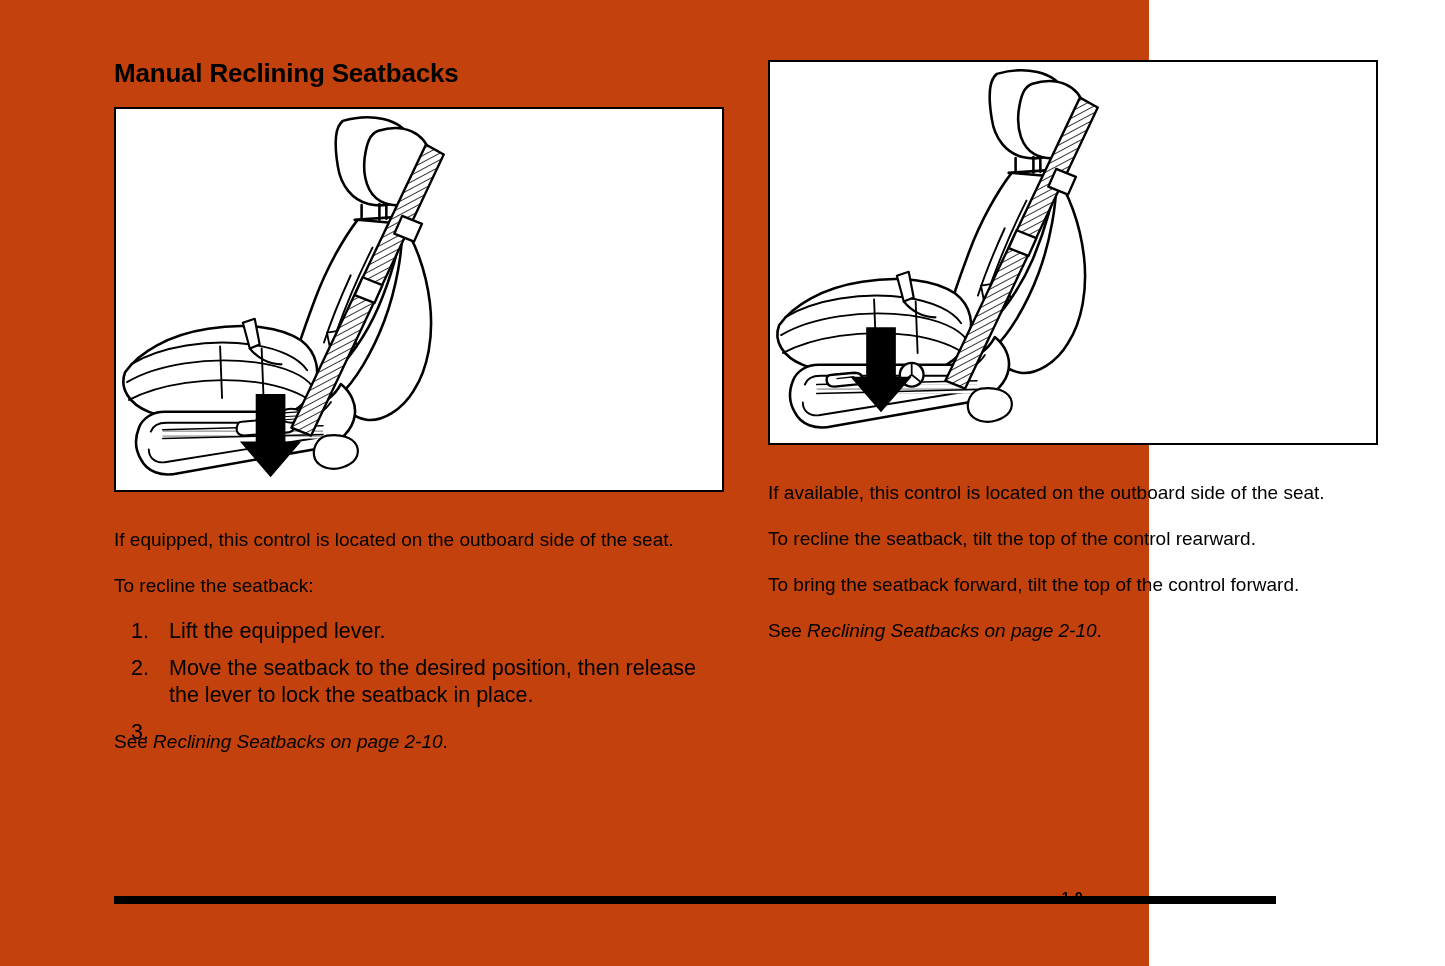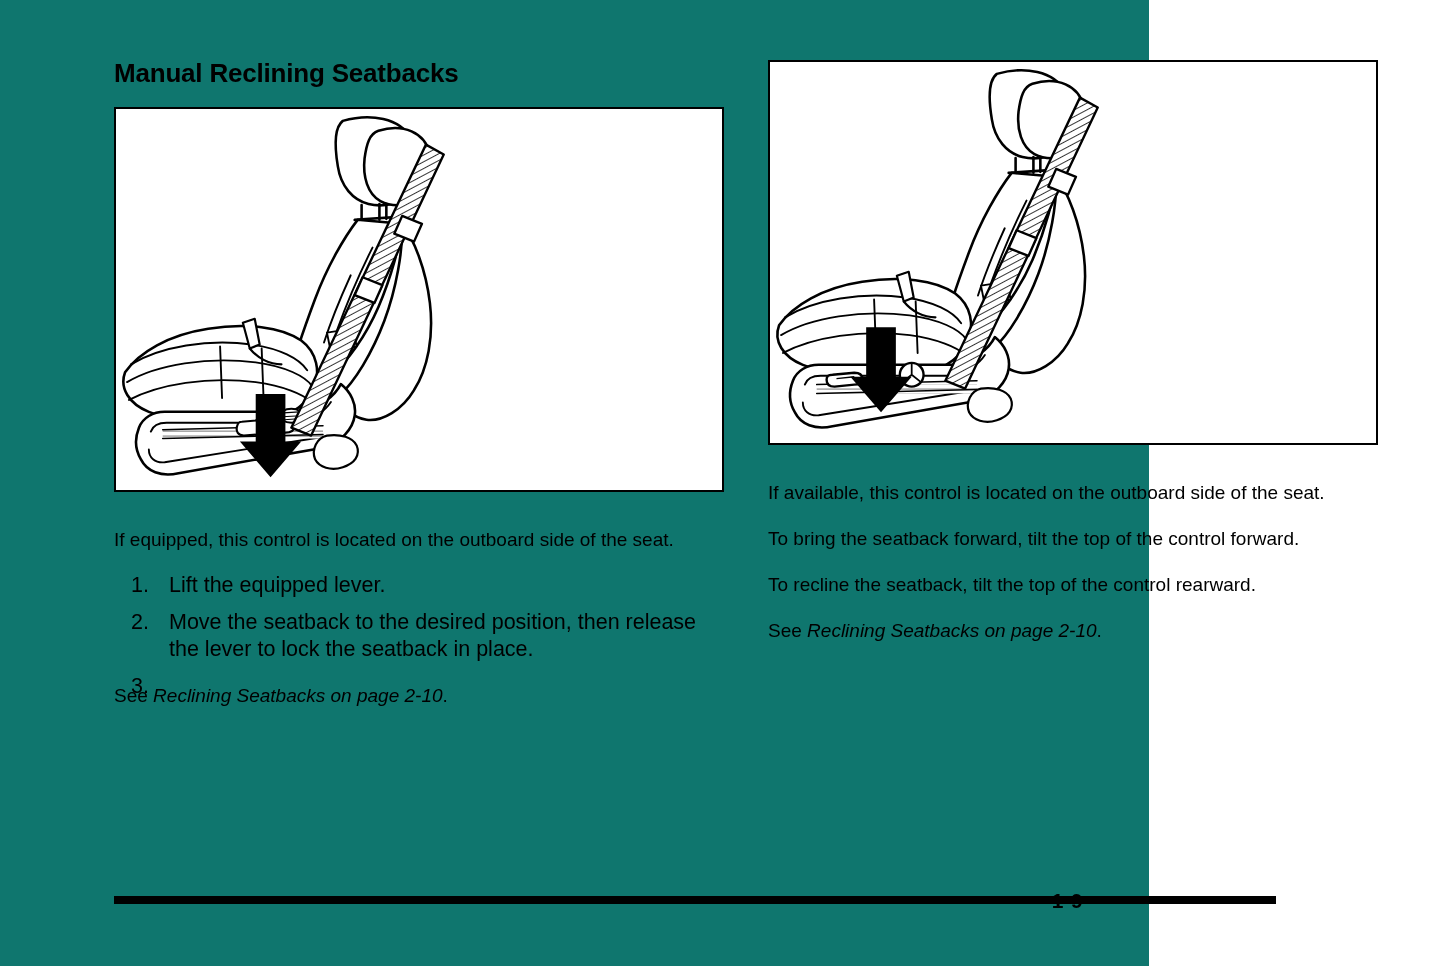--- a/index.html
+++ b/index.html
@@ -15,21 +15,21 @@
     font-family: "Liberation Sans", sans-serif;
     color: #000000;
     overflow: hidden;
   }
 
   .page {
     position: absolute;
     left: 0; top: 0;
     width: 1149px;
     height: 966px;
-    background: #0f766e;
+    background: #c2410c;
   }
 
   
   .column {
     position: absolute;
     top: 60px;
     width: 614px;
   }
   .column.left  { left: 114px; }
   .column.right { left: 768px; width: 614px; }
@@ -103,21 +103,21 @@
     left: 114px;
     top: 896px;
     width: 1162px;
     height: 8px;
     background: #000000;
   }
   .folio {
     position: absolute;
     right: 66px;
     top: 889px;
-    font-size: 21px;
+    font-size: 14px;
     font-weight: bold;
     letter-spacing: 0.3px;
     margin-left: 29px;
   }
 </style>
 </head>
 <body>
 
 <div class="page">
 
@@ -208,20 +208,21 @@
         <g fill="#000000" stroke="none">
           <path d="M140,288 L170,288 L170,336 L186,336 L155,372 L124,336 L140,336 Z"></path>
         </g>
       </svg>
     </div>
 
     <div class="body-text text-block">
 
       <p class="para">If equipped, this control is located on the outboard side of the seat.</p>
 
+      <p class="para">To recline the seatback:</p>
 
       <ol class="steps">
         <li class="step">
           <span class="step-number">1.</span>
           <span>Lift the equipped lever.</span>
         </li>
         <li class="step">
           <span class="step-number">2.</span>
           <span>Move the seatback to the desired position, then release the lever to lock the seatback in place.</span>
         </li>
@@ -324,23 +325,23 @@
         <g fill="#000000" stroke="none">
           <path d="M96,268 L126,268 L126,318 L142,318 L111,354 L80,318 L96,318 Z"></path>
         </g>
       </svg>
     </div>
 
     <div class="body-text text-block">
 
       <p class="para">If available, this control is located on the outboard side of the seat.</p>
 
+      <p class="para">To recline the seatback, tilt the top of the control rearward.</p>
+
       <p class="para">To bring the seatback forward, tilt the top of the control forward.</p>
-
-      <p class="para">To recline the seatback, tilt the top of the control rearward.</p>
 
       <p class="para">
         <span>See </span><span class="xref">Reclining Seatbacks on page 2-10</span><span>.</span>
       </p>
     </div>
   </div>
 
   <div class="footer-rule"></div>
   <div class="folio">1-9</div>
 

